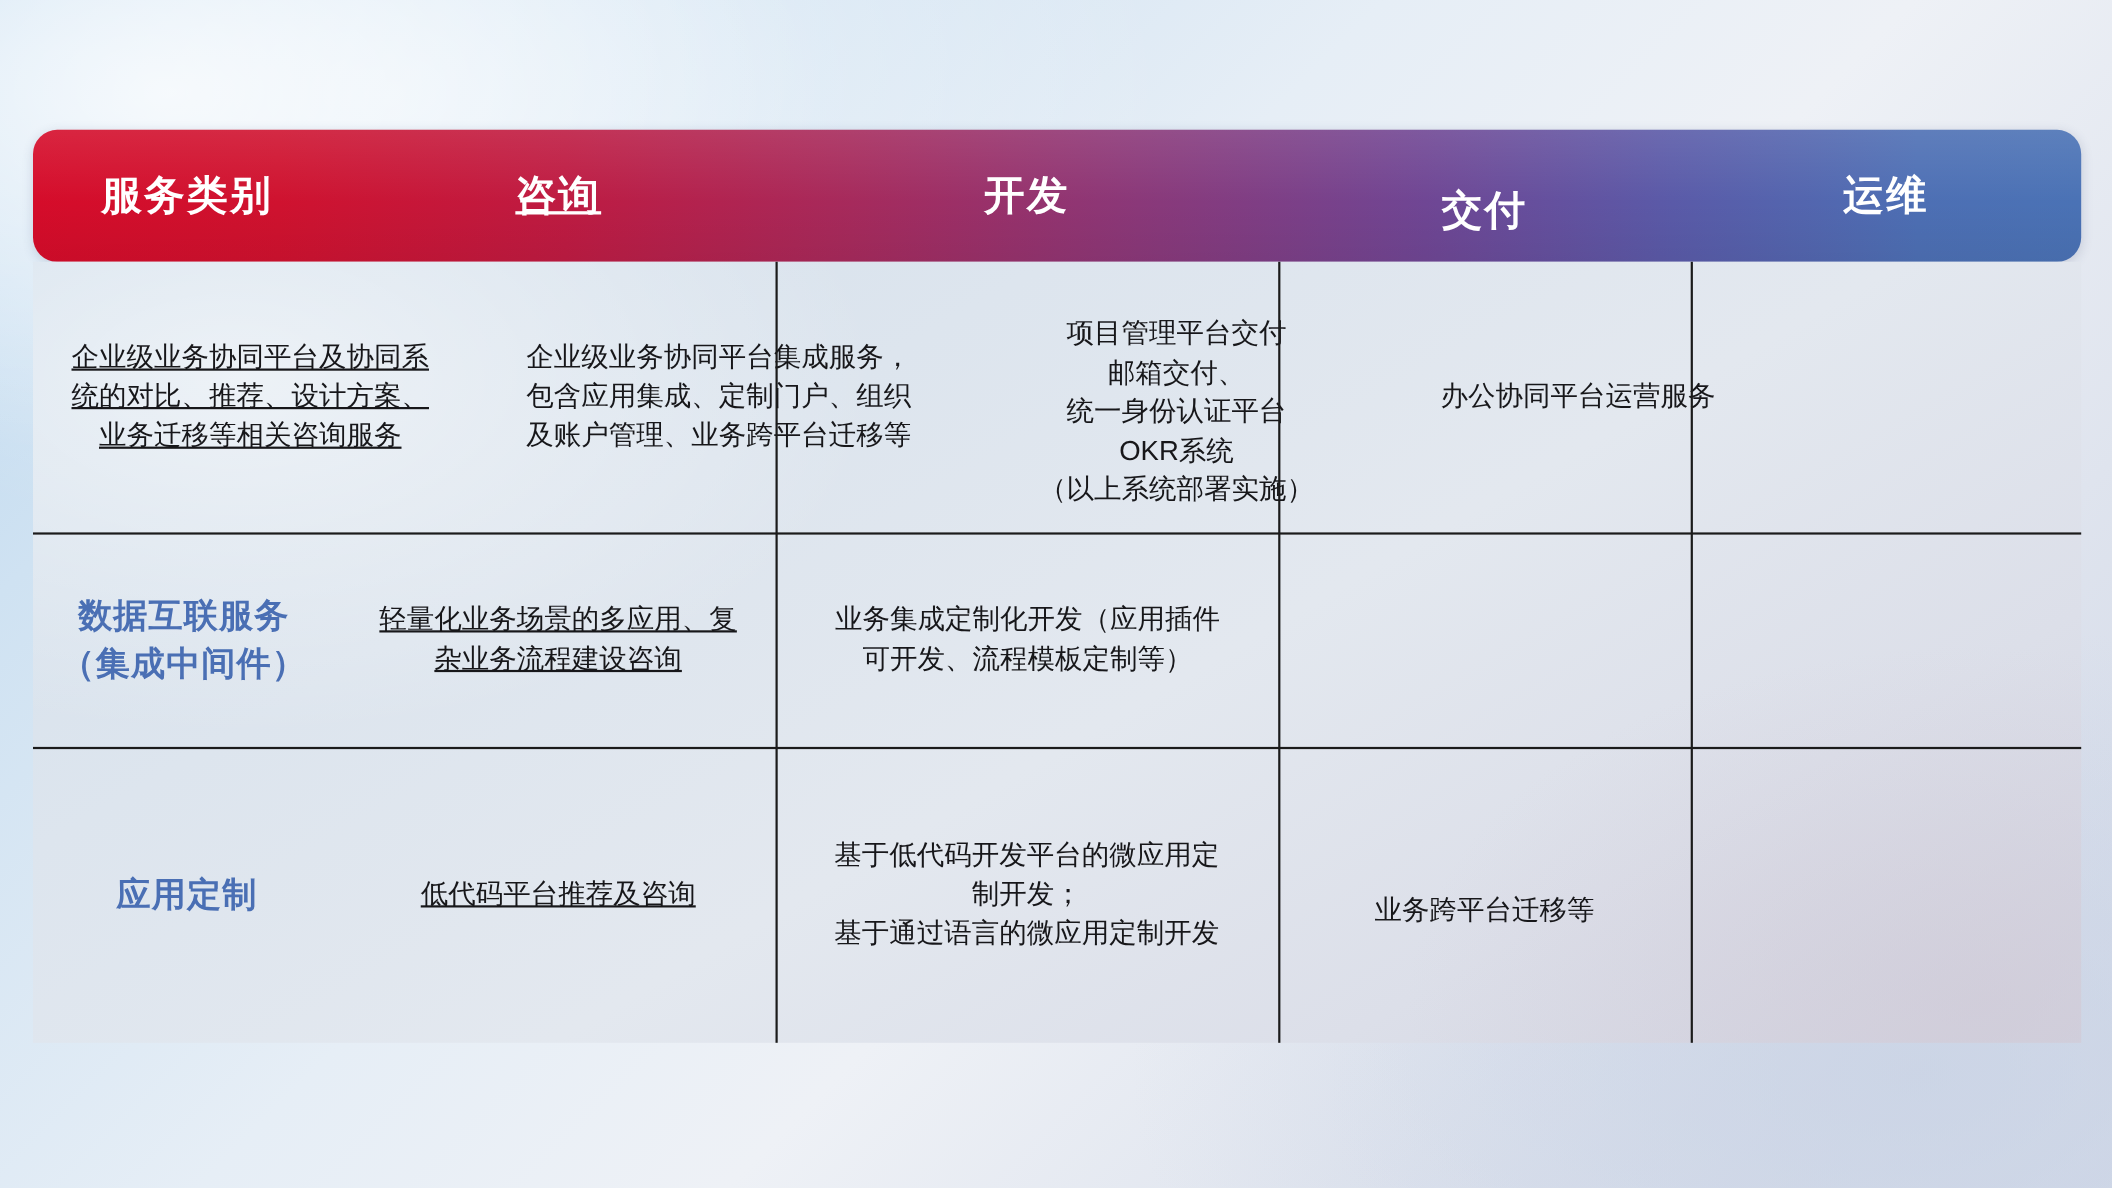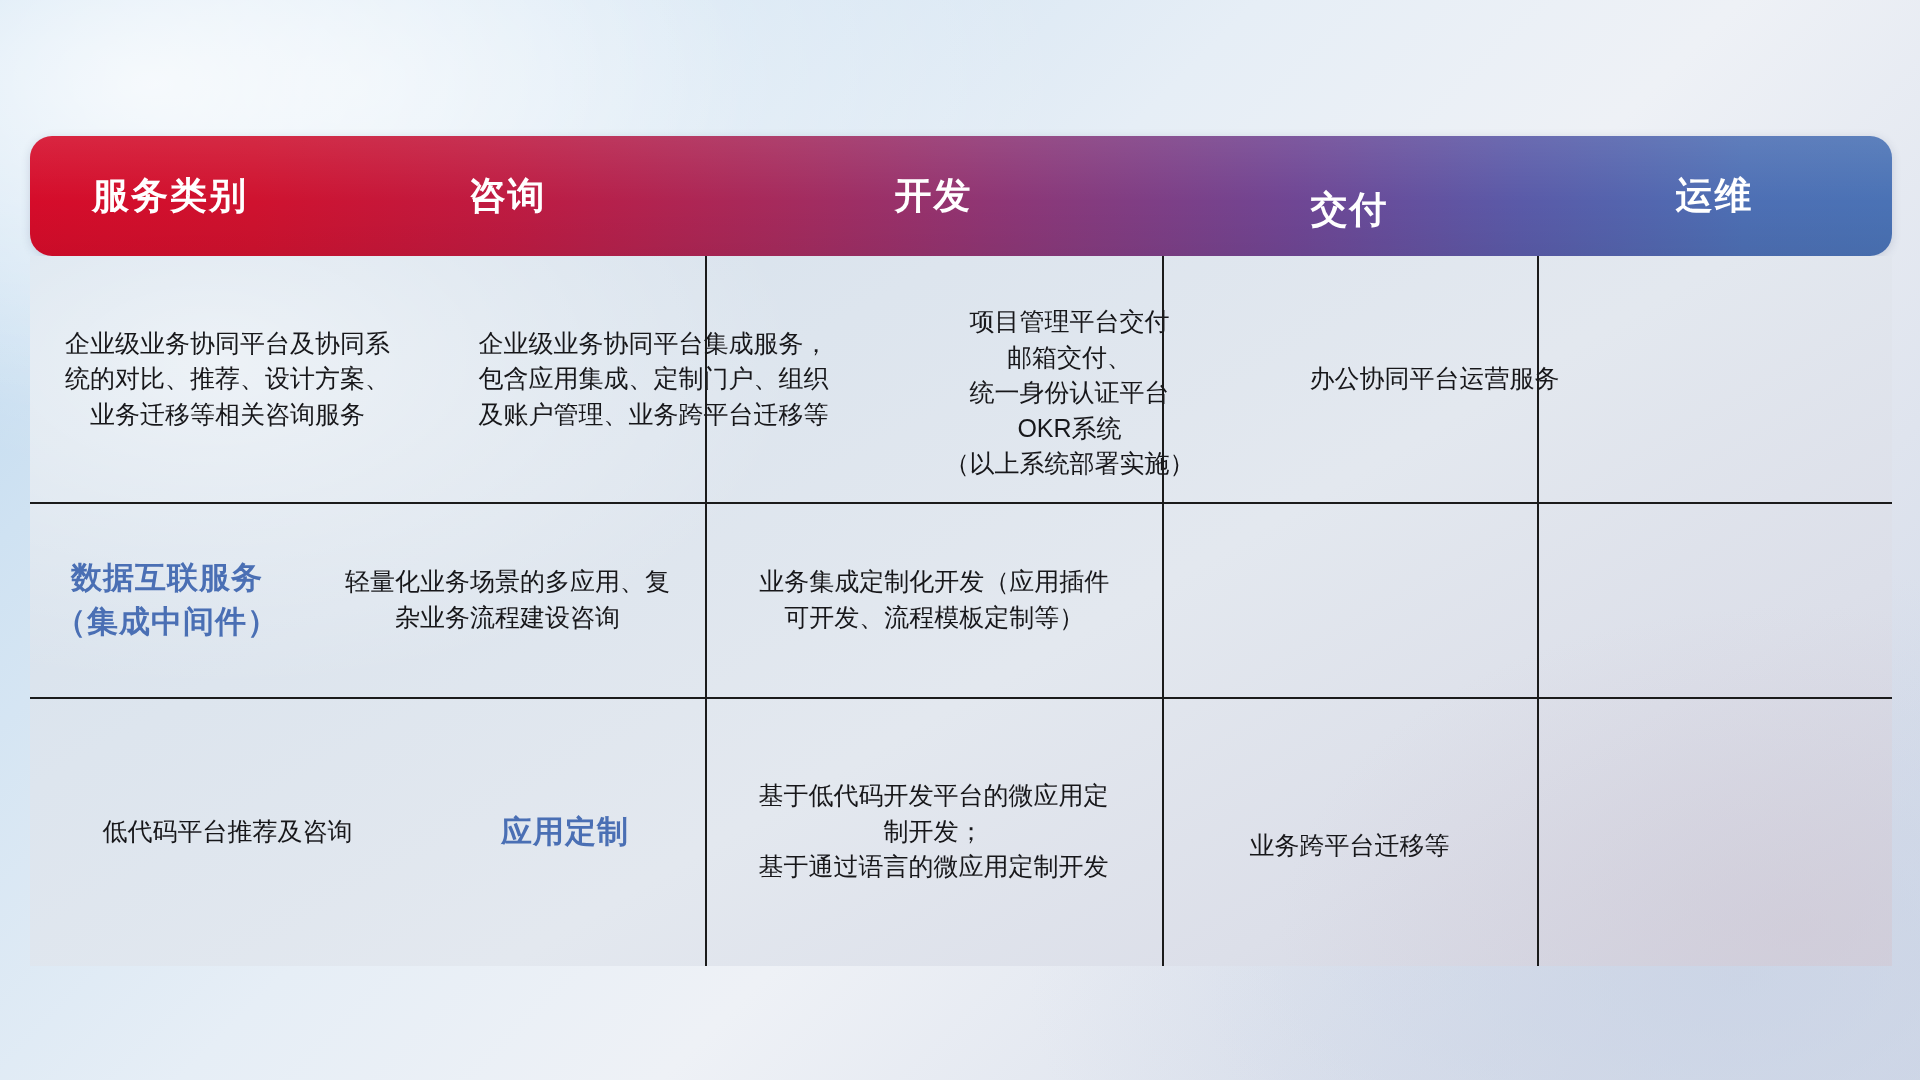--- a/index.html
+++ b/index.html
@@ -18,21 +18,21 @@
   
   .glow-tl { position:absolute; left:0; top:0; width:760px; height:420px;
     background:radial-gradient(ellipse at 20% 20%, rgba(255,255,255,0.75), rgba(255,255,255,0) 70%);
     pointer-events:none; }
   .glow-br { position:absolute; right:0; bottom:0; width:900px; height:520px;
     background:radial-gradient(ellipse at 80% 80%, rgba(197,207,226,0.6), rgba(197,207,226,0) 70%);
     pointer-events:none; }
 
   .table-wrap {
     position:absolute;
-    left:30px; top:136px;
+    left:30px; top:118px;
     width:1862px; height:830px;
   }
 
   
   .thead {
     position:relative;
     height:120px;
     border-radius:22px;
     background:linear-gradient(90deg,
       #d50c2a 0%,
@@ -61,21 +61,21 @@
     font-size:37px;
     font-weight:bold;
     text-align:center;
     letter-spacing:2px;
     z-index:2;
     white-space:nowrap;
   }
 
   
   .c0 { width:280px; }
-  .c1 { width:395px; }
+  .c1 { width:395px;text-decoration:underline; }
   .c2 { width:457px; }
   .c3 { width:375px;margin-top:28px; }
   .c4 { width:355px; }
 
   
   .tbody {
     position:relative;
     height:710px;
     background:
       radial-gradient(ellipse 900px 500px at 10% 15%, rgba(255,255,255,0.55), rgba(255,255,255,0) 65%),
@@ -163,22 +163,22 @@
 （集成中间件）</div>
         <div class="td c1">轻量化业务场景的多应用、复
 杂业务流程建设咨询</div>
         <div class="td c2">业务集成定制化开发（应用插件
 可开发、流程模板定制等）</div>
         <div class="td c3"></div>
         <div class="td c4"></div>
       </div>
 
       <div class="trow r3">
+        <div class="td cat c0">应用定制</div>
         <div class="td c1">低代码平台推荐及咨询</div>
-        <div class="td cat c0">应用定制</div>
         <div class="td c2">基于低代码开发平台的微应用定
 制开发；
 基于通过语言的微应用定制开发</div>
         <div class="td c3">业务跨平台迁移等</div>
         <div class="td c4"></div>
       </div>
 
     </div>
   </div>
 </div>

